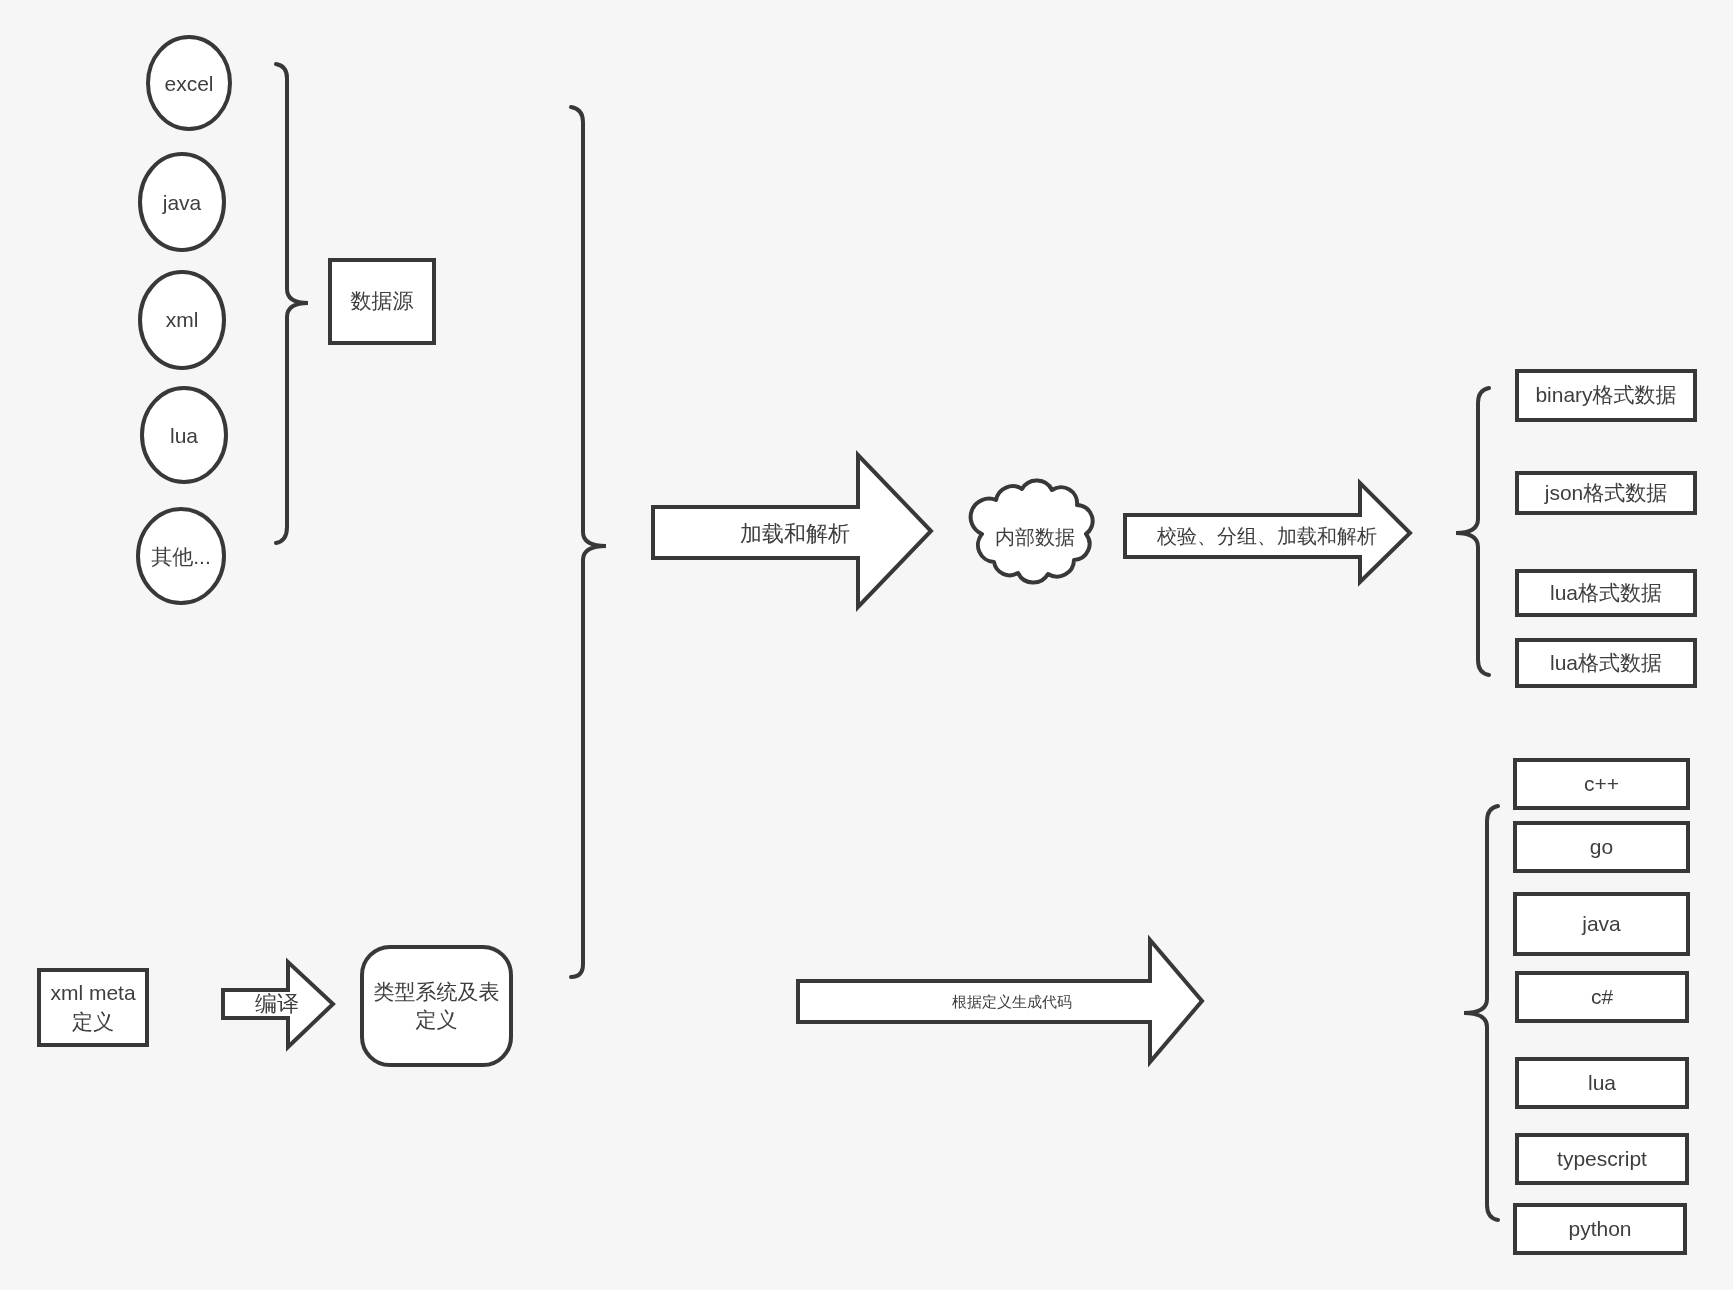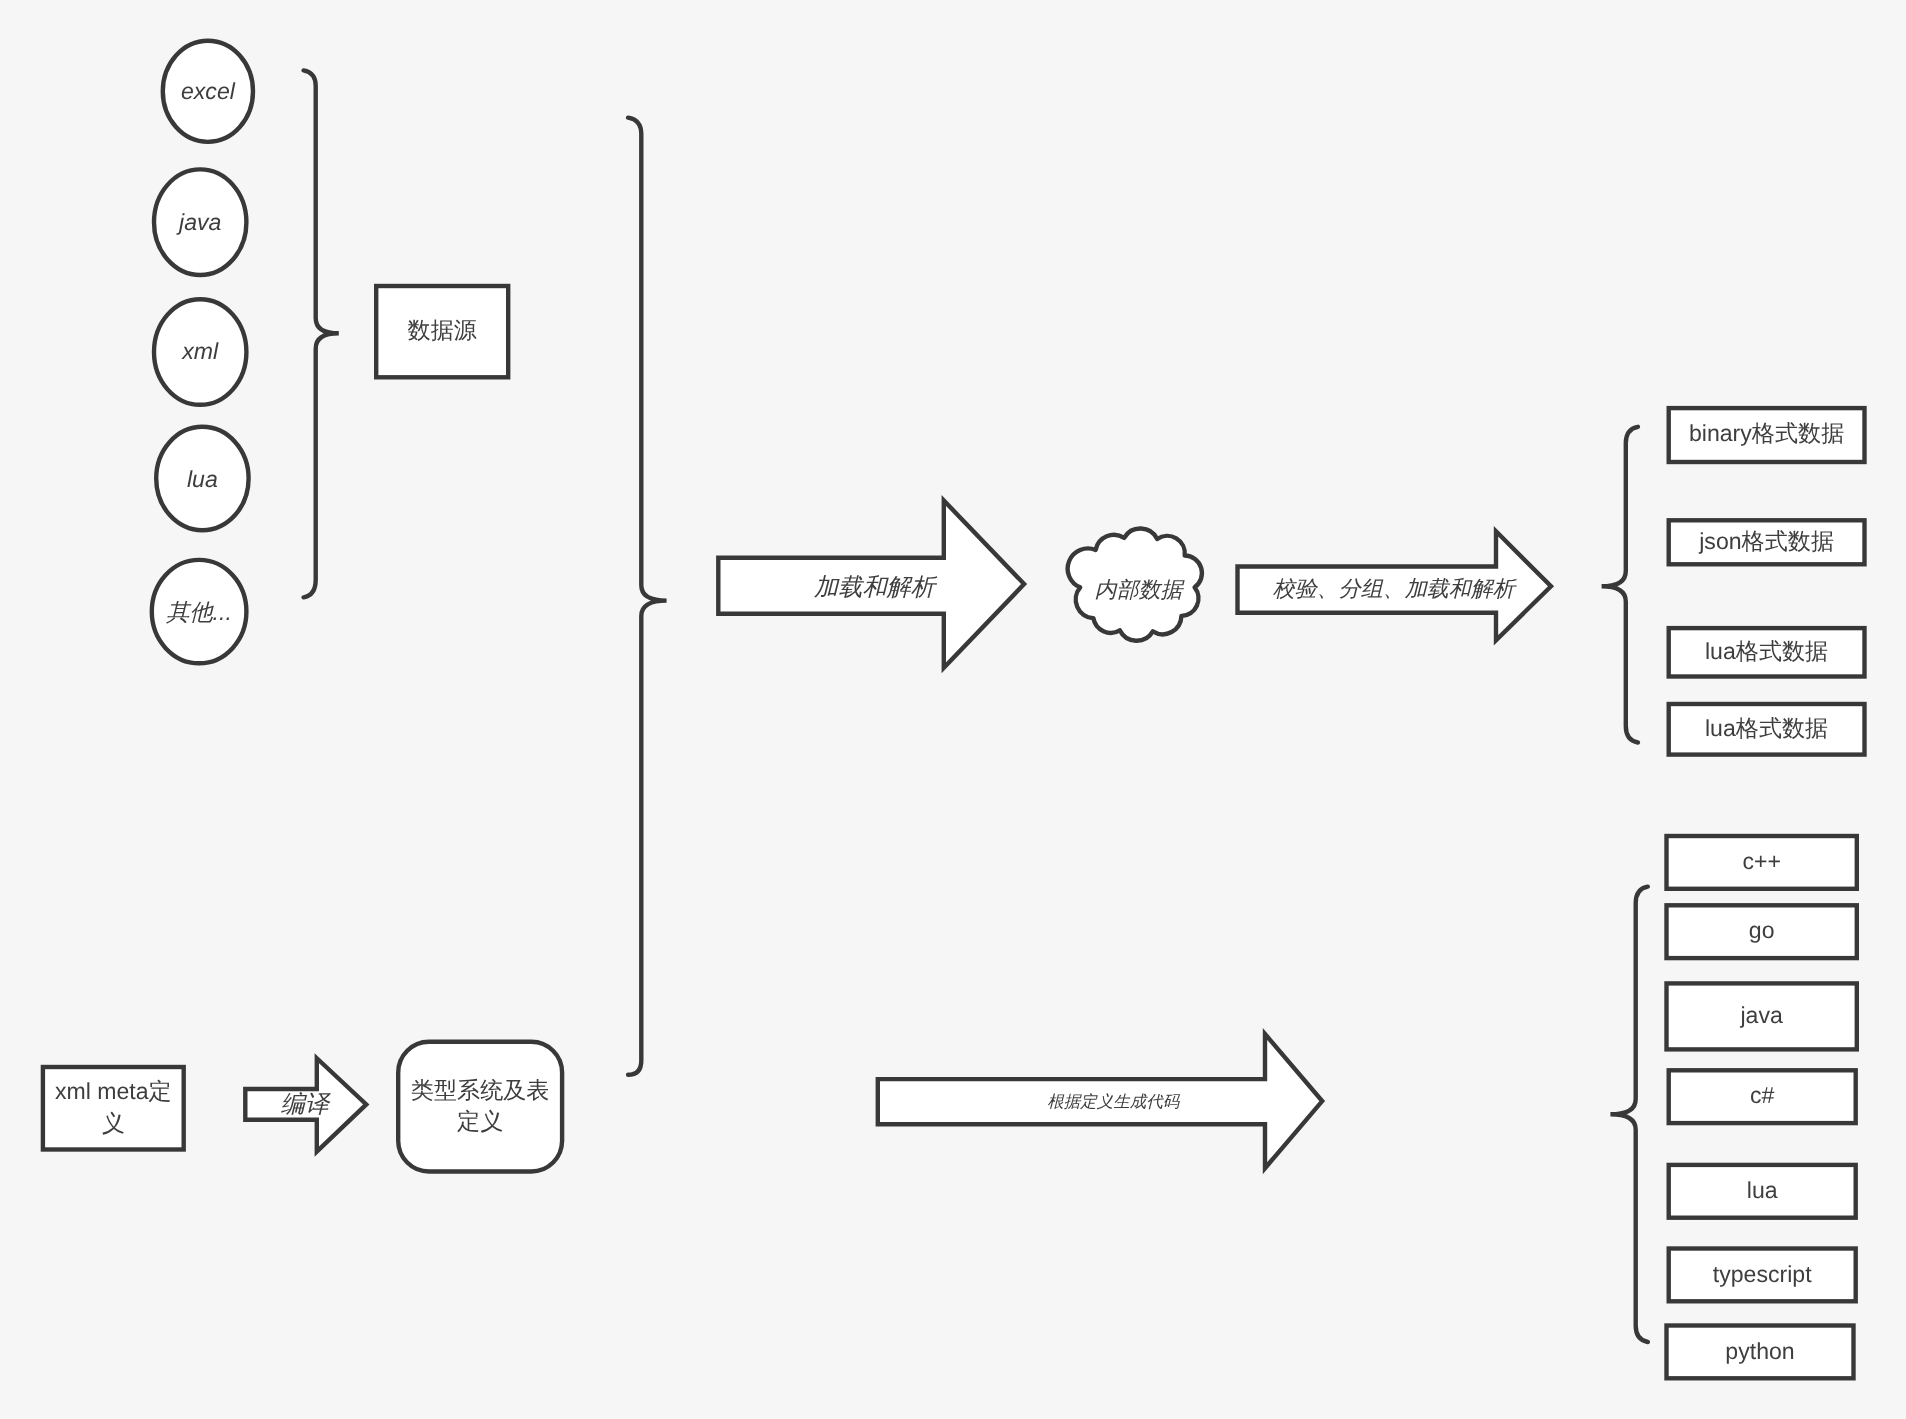--- a/index.html
+++ b/index.html
@@ -14,21 +14,20 @@
   .shape{fill:var(--fill,#ffffff);stroke:var(--line,#383838);stroke-width:4;}
   .brace{fill:none;stroke:var(--line,#383838);stroke-width:4;stroke-linecap:round;}
   .label{
     position:absolute;
     transform:translate(-50%,-50%);
     color:var(--text,#3e3e3e);
     white-space:nowrap;
     font-size:21px;
     line-height:1.2;
     text-align:left;
-    font-style:italic;
   }
   .box{
     position:absolute;
     box-sizing:border-box;
     border:4px solid var(--line,#383838);
     background:var(--fill,#ffffff);
     color:var(--text,#3e3e3e);
     display:flex;align-items:center;justify-content:center;
     text-align:center;
     font-size:21px;
@@ -70,34 +69,34 @@
 
     <path class="brace" d="M 1498 806 Q 1487 808 1487 821 L 1487 999 Q 1487 1013 1464 1013 Q 1487 1013 1487 1027 L 1487 1205 Q 1487 1218 1498 1220"></path>
   </svg>
 
   <div class="label" style="left:189px;top:84px;">excel</div>
   <div class="label" style="left:182px;top:203px;">java</div>
   <div class="label" style="left:182px;top:320px;">xml</div>
   <div class="label" style="left:184px;top:436px;">lua</div>
   <div class="label" style="left:181px;top:557px;">其他...</div>
 
-  <div class="box" style="left:340px;top:258px;width:124px;height:87px;">数据源</div>
+  <div class="box" style="left:328px;top:258px;width:108px;height:87px;">数据源</div>
 
   <div class="label" style="left:795px;top:534px;font-size:22px;">加载和解析</div>
   <div class="label" style="left:1035px;top:537px;font-size:20px;">内部数据</div>
   <div class="label" style="left:1267px;top:536px;font-size:20px;">校验、分组、加载和解析</div>
   <div class="label" style="left:277px;top:1004px;font-size:22px;">编译</div>
   <div class="label" style="left:1012px;top:1002px;font-size:15px;">根据定义生成代码</div>
 
   <div class="box" style="left:1515px;top:369px;width:182px;height:53px;">binary格式数据</div>
   <div class="box" style="left:1515px;top:471px;width:182px;height:44px;">json格式数据</div>
   <div class="box" style="left:1515px;top:569px;width:182px;height:48px;">lua格式数据</div>
   <div class="box" style="left:1515px;top:638px;width:182px;height:50px;">lua格式数据</div>
 
-  <div class="box" style="left:37px;top:968px;width:132px;height:79px;">
+  <div class="box" style="left:37px;top:968px;width:112px;height:79px;">
     <span style="display:inline-block;max-width:118px;white-space:normal;">xml meta定义</span>
   </div>
 
   <div class="box rounded" style="left:360px;top:945px;width:153px;height:122px;border-radius:30px;">
     <span style="display:inline-block;max-width:132px;white-space:normal;">类型系统及表定义</span>
   </div>
 
   <div class="box" style="left:1513px;top:758px;width:177px;height:52px;">c++</div>
   <div class="box" style="left:1513px;top:821px;width:177px;height:52px;">go</div>
   <div class="box" style="left:1513px;top:892px;width:177px;height:64px;">java</div>

